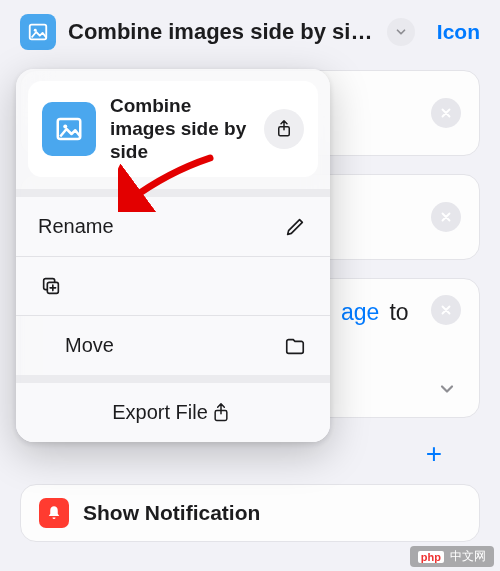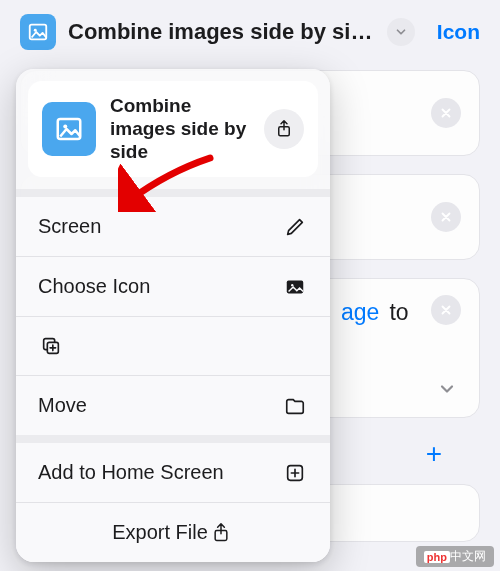--- a/index.html
+++ b/index.html
@@ -129,21 +129,21 @@
   .arrow {
     position:absolute; left:118px; top:152px; width:100px; height:60px;
     pointer-events:none;
   }
 
   
   .watermark {
     position:absolute; right:6px; bottom:4px;
     background: rgba(120,120,120,.6); color:#fff;
     font-size:12px; padding:2px 8px; border-radius:4px;
-    display:flex; align-items:center; 
+    display:flex; align-items:center; gap:6px;
   }
   .watermark .wm-logo {
     background:#fff; color:#e33; font-weight:700; font-size:11px;
     padding:0 3px; border-radius:2px;
   }
 </style>
 </head>
 <body>
 
 <div class="header">
@@ -221,66 +221,47 @@
     <div class="pop-share">
       <svg width="18" height="20" viewBox="0 0 24 26">
         <path d="M12 2 L12 14 M12 2 L8 6 M12 2 L16 6" stroke="#1c1c1e" stroke-width="2" fill="none" stroke-linecap="round" stroke-linejoin="round"></path>
         <rect x="5" y="10" width="14" height="12" rx="2" fill="none" stroke="#1c1c1e" stroke-width="2"></rect>
       </svg>
     </div>
   </div>
   <div class="pop-sep"></div>
 
   <div class="menu-item">
-    <span>Screen</span>
+    <span>Rename</span>
     <span class="glyph">
       <svg width="22" height="22" viewBox="0 0 24 24">
           <path d="M4 20 L8 19 L20 7 L17 4 L5 16 Z" fill="none" stroke="#1c1c1e" stroke-width="1.8" stroke-linejoin="round"></path>
-        </svg>
-    </span>
-  </div>
-  <div class="menu-item">
-    <span>Choose Icon</span>
-    <span class="glyph">
-      <svg width="22" height="22" viewBox="0 0 24 24">
-          <rect x="3" y="5" width="18" height="14" rx="2" fill="#1c1c1e"></rect>
-          <circle cx="9" cy="10" r="1.3" fill="#f9f9fb"></circle>
-          <path d="M5 17 L10 12 L14 16 L17 13 L21 17" fill="none" stroke="#f9f9fb" stroke-width="1.6"></path>
         </svg>
     </span>
   </div>
   <div class="menu-item">
     <span class="glyph">
       <svg width="22" height="22" viewBox="0 0 24 24">
           <rect x="4" y="4" width="12" height="12" rx="2" fill="none" stroke="#1c1c1e" stroke-width="1.8"></rect>
           <rect x="8" y="8" width="12" height="12" rx="2" fill="#f9f9fb" stroke="#1c1c1e" stroke-width="1.8"></rect>
           <path d="M14 11 L14 17 M11 14 L17 14" stroke="#1c1c1e" stroke-width="1.8" stroke-linecap="round"></path>
         </svg>
     </span>
   </div>
-  <div class="menu-item" style="border-bottom:none;">
+  <div class="menu-item" style="border-bottom:none;margin-left:27px;">
     <span>Move</span>
     <span class="glyph">
       <svg width="22" height="22" viewBox="0 0 24 24">
           <path d="M3 7 L3 18 C3 19 4 20 5 20 L19 20 C20 20 21 19 21 18 L21 9 C21 8 20 7 19 7 L12 7 L10 5 L5 5 C4 5 3 6 3 7 Z" fill="none" stroke="#1c1c1e" stroke-width="1.8"></path>
         </svg>
     </span>
   </div>
 
   <div class="pop-sep"></div>
 
-  <div class="menu-item">
-    <span>Add to Home Screen</span>
-    <span class="glyph">
-      <svg width="22" height="22" viewBox="0 0 24 24">
-          <rect x="4" y="4" width="16" height="16" rx="3" fill="none" stroke="#1c1c1e" stroke-width="1.8"></rect>
-          <path d="M12 8 L12 16 M8 12 L16 12" stroke="#1c1c1e" stroke-width="1.8" stroke-linecap="round"></path>
-        </svg>
-    </span>
-  </div>
   <div class="menu-item">
     <span>Export File</span>
     <span class="glyph">
       <svg width="20" height="22" viewBox="0 0 24 26">
           <path d="M12 2 L12 14 M12 2 L8 6 M12 2 L16 6" stroke="#1c1c1e" stroke-width="1.8" fill="none" stroke-linecap="round" stroke-linejoin="round"></path>
           <rect x="5" y="10" width="14" height="12" rx="2" fill="none" stroke="#1c1c1e" stroke-width="1.8"></rect>
         </svg>
     </span>
   </div>
 </div>

